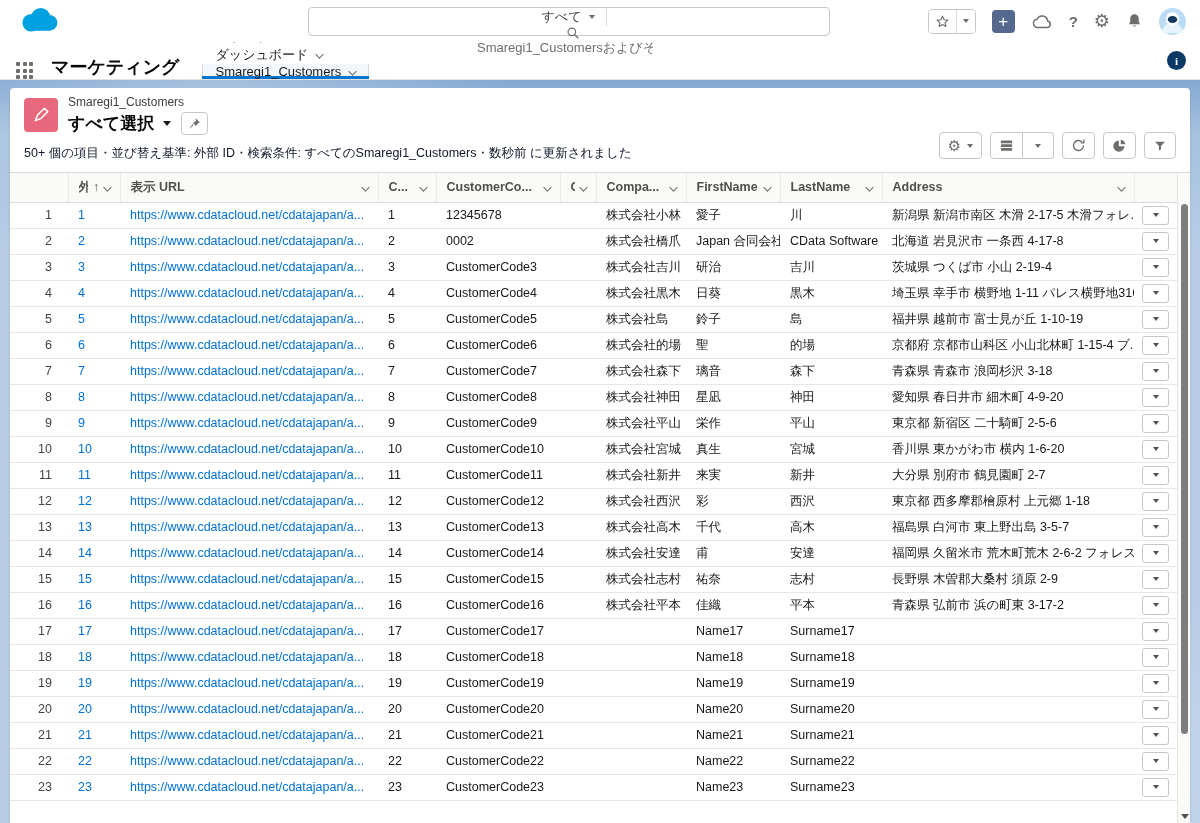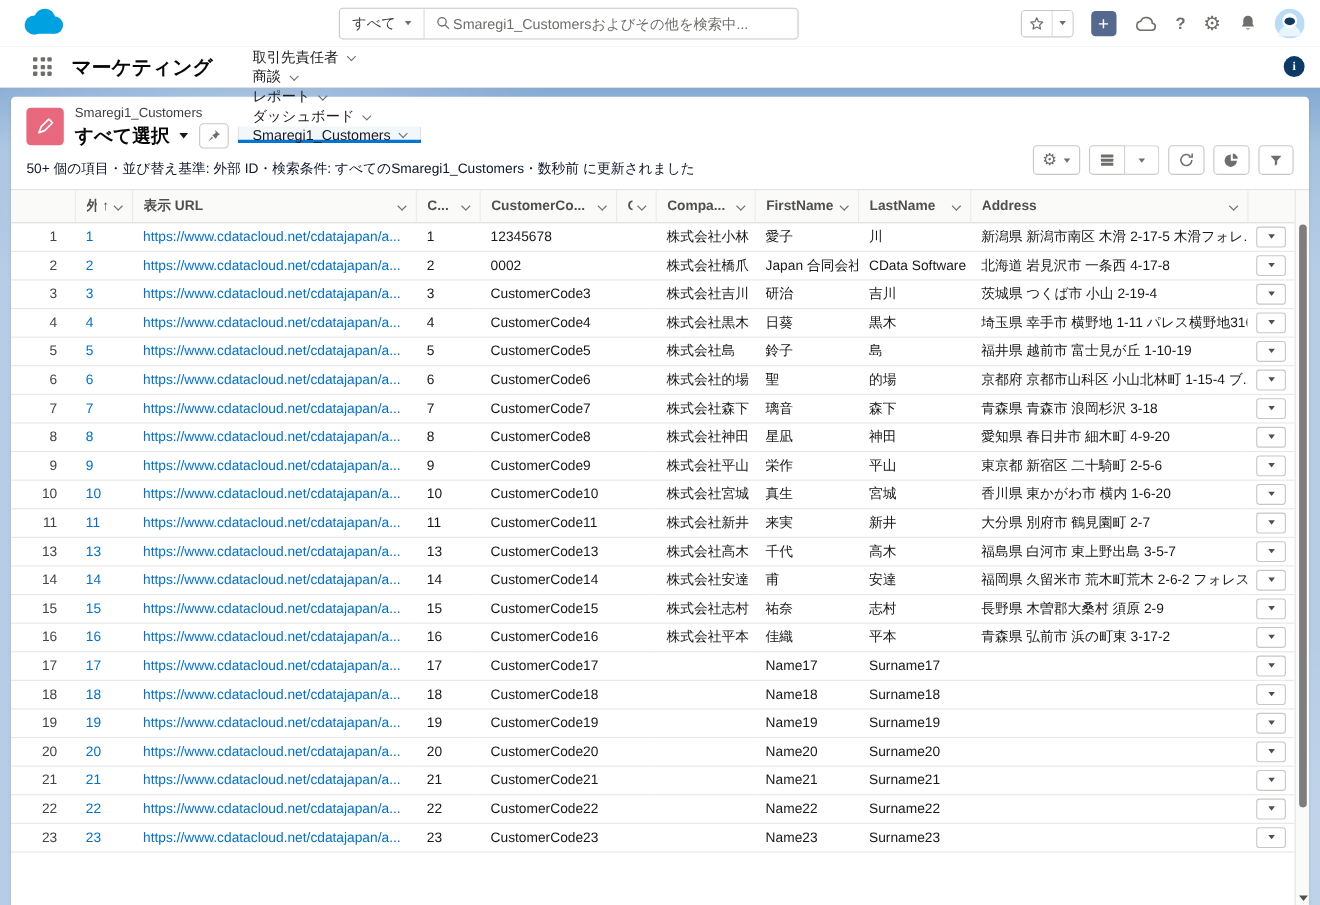--- a/index.html
+++ b/index.html
@@ -3,40 +3,40 @@
 <meta charset="utf-8">
 <style>
   :root{ --accent:#0176d3; --link:#0070d2; --entity:#e8697d; }
   *{box-sizing:border-box;margin:0;padding:0;}
   html,body{width:1200px;height:823px;overflow:hidden;}
   body{font-family:"Liberation Sans","DejaVu Sans",sans-serif;background:#b2c9e3;color:#181818;}
 
   
   .gh{height:42px;background:#fff;display:flex;align-items:center;padding:0 14px;position:relative;z-index:3;}
   .logo-btn{background:none;border:none;cursor:pointer;margin-left:4px;display:flex;}
-  .searchbox{display:flex;align-items:center;width:418px;height:29px;border:1px solid #c9c7c5;border-radius:4px;margin-left:248px;background:#fff;}
+  .searchbox{display:flex;align-items:center;width:522px;height:29px;border:1px solid #c9c7c5;border-radius:4px;margin-left:248px;background:#fff;flex-direction:column;}
   .scope{display:flex;align-items:center;gap:8px;height:100%;padding:0 11px;border:none;background:none;border-right:1px solid #dddbda;font-size:13px;color:#3e3e3c;font-family:inherit;cursor:pointer;}
   .mag{margin:0 2px 0 10px;display:flex;flex:0 0 auto;}
   .searchbox input{flex:1;border:none;outline:none;font-size:13px;color:#3e3e3c;font-family:inherit;background:transparent;padding-right:8px;}
   .searchbox input::placeholder{color:#706e6b;opacity:1;}
   .gh-actions{margin-left:auto;display:flex;align-items:center;gap:16px;}
   .icon-btn{background:none;border:none;cursor:pointer;display:flex;align-items:center;justify-content:center;padding:0;}
   .fav{display:flex;align-items:stretch;height:25px;border:1px solid #c9c7c5;border-radius:4px;overflow:hidden;}
   .fav .seg{display:flex;align-items:center;padding:0 6px;background:#fff;border:none;cursor:pointer;}
   .fav .seg + .seg{border-left:1px solid #dddbda;}
   .caret{display:inline-block;width:0;height:0;border-left:3.5px solid transparent;border-right:3.5px solid transparent;border-top:4.5px solid #706e6b;}
   .chev{display:inline-block;width:5.5px;height:5.5px;border-right:1.4px solid #706e6b;border-bottom:1.4px solid #706e6b;transform:rotate(45deg) translateY(-1px);}
   .plusbox{width:23px;height:23px;border-radius:4px;background:#54698d;color:#fff;display:flex;align-items:center;justify-content:center;font-size:17px;line-height:1;}
   .q-glyph{font-size:15px;font-weight:700;color:#706e6b;line-height:1;}
   .gearg{font-size:18px;color:#706e6b;line-height:1;}
   .geargs{font-size:15px;color:#706e6b;line-height:1;}
   .ic{display:flex;align-items:center;justify-content:center;}
 
   
-  .nav{height:38px;background:#fff;display:flex;align-items:center;padding-left:22px;border-bottom:1px solid #e0e0e0;position:relative;z-index:2;}
+  .nav{height:38px;background:#fff;display:flex;align-items:flex-end;padding-left:8px;border-bottom:1px solid #e0e0e0;position:relative;z-index:2;}
   .waffle-btn{display:flex;align-items:center;padding:0 8px;background:none;border:none;cursor:pointer;}
   .waffle{display:grid;grid-template-columns:repeat(3,4px);grid-auto-rows:4px;gap:2.5px;}
   .waffle i{background:#706e6b;border-radius:1px;}
   .app-name{font-size:18px;font-weight:700;display:flex;align-items:center;margin:0 22px 0 10px;color:#080707;}
   .tabs{display:flex;align-items:stretch;flex-direction:column;}
   .nav-tab{display:flex;align-items:center;gap:8px;padding:0 14px;font-size:13px;color:#1b1b1b;background:none;border:none;cursor:pointer;font-family:inherit;}
   .nav-tab.active{background:#f2f7fc;box-shadow:inset 0 -3px 0 var(--accent),inset 1px 0 0 #dddbda,inset -1px 0 0 #dddbda;}
   .nav-info{margin-left:auto;margin-right:14px;align-self:center;width:19px;height:19px;border-radius:50%;background:#0b3a66;border:none;cursor:pointer;color:#fff;font-size:11px;font-weight:700;font-family:"Liberation Serif",serif;display:flex;align-items:center;justify-content:center;}
 
   
@@ -546,20 +546,37 @@
               <td>来実</td>
               <td>新井</td>
               <td>大分県 別府市 鶴見園町 2-7</td>
               <td class="action-cell">
                 <button class="row-action">
                   <span class="caret"></span>
                 </button>
               </td>
             </tr>
             <tr>
+              <td class="rownum">12</td>
+              <td><a class="lnk">12</a></td>
+              <td><a class="lnk">https://www.cdatacloud.net/cdatajapan/a...</a></td>
+              <td>12</td>
+              <td>CustomerCode12</td>
+              <td></td>
+              <td>株式会社西沢</td>
+              <td>彩</td>
+              <td>西沢</td>
+              <td>東京都 西多摩郡檜原村 上元郷 1-18</td>
+              <td class="action-cell">
+                <button class="row-action">
+                  <span class="caret"></span>
+                </button>
+              </td>
+            </tr>
+            <tr>
               <td class="rownum">13</td>
               <td><a class="lnk">13</a></td>
               <td><a class="lnk">https://www.cdatacloud.net/cdatajapan/a...</a></td>
               <td>13</td>
               <td>CustomerCode13</td>
               <td></td>
               <td>株式会社高木</td>
               <td>千代</td>
               <td>高木</td>
               <td>福島県 白河市 東上野出島 3-5-7</td>

